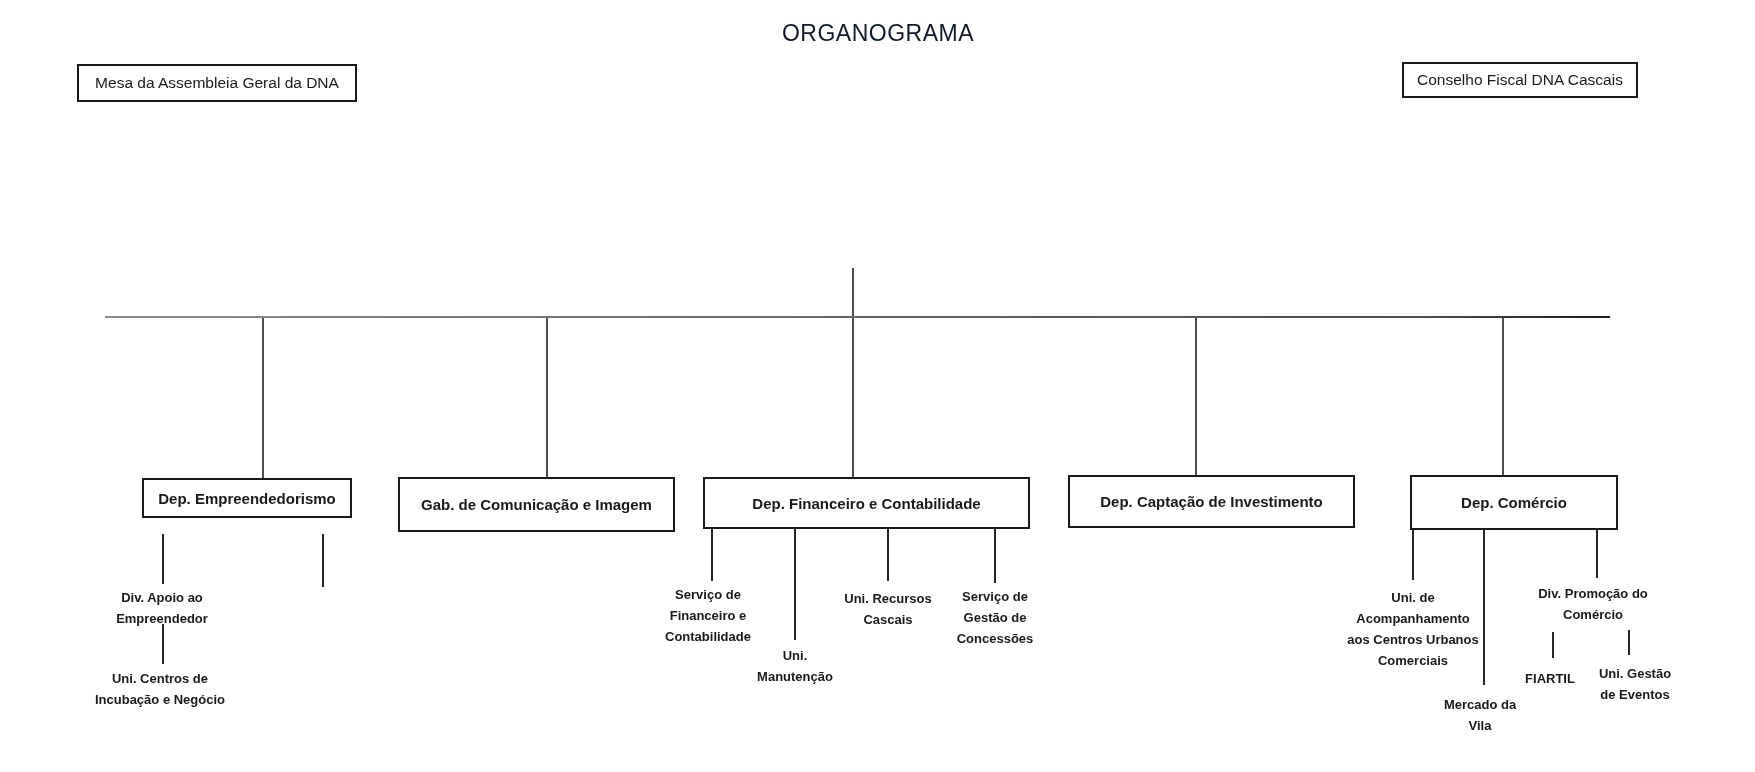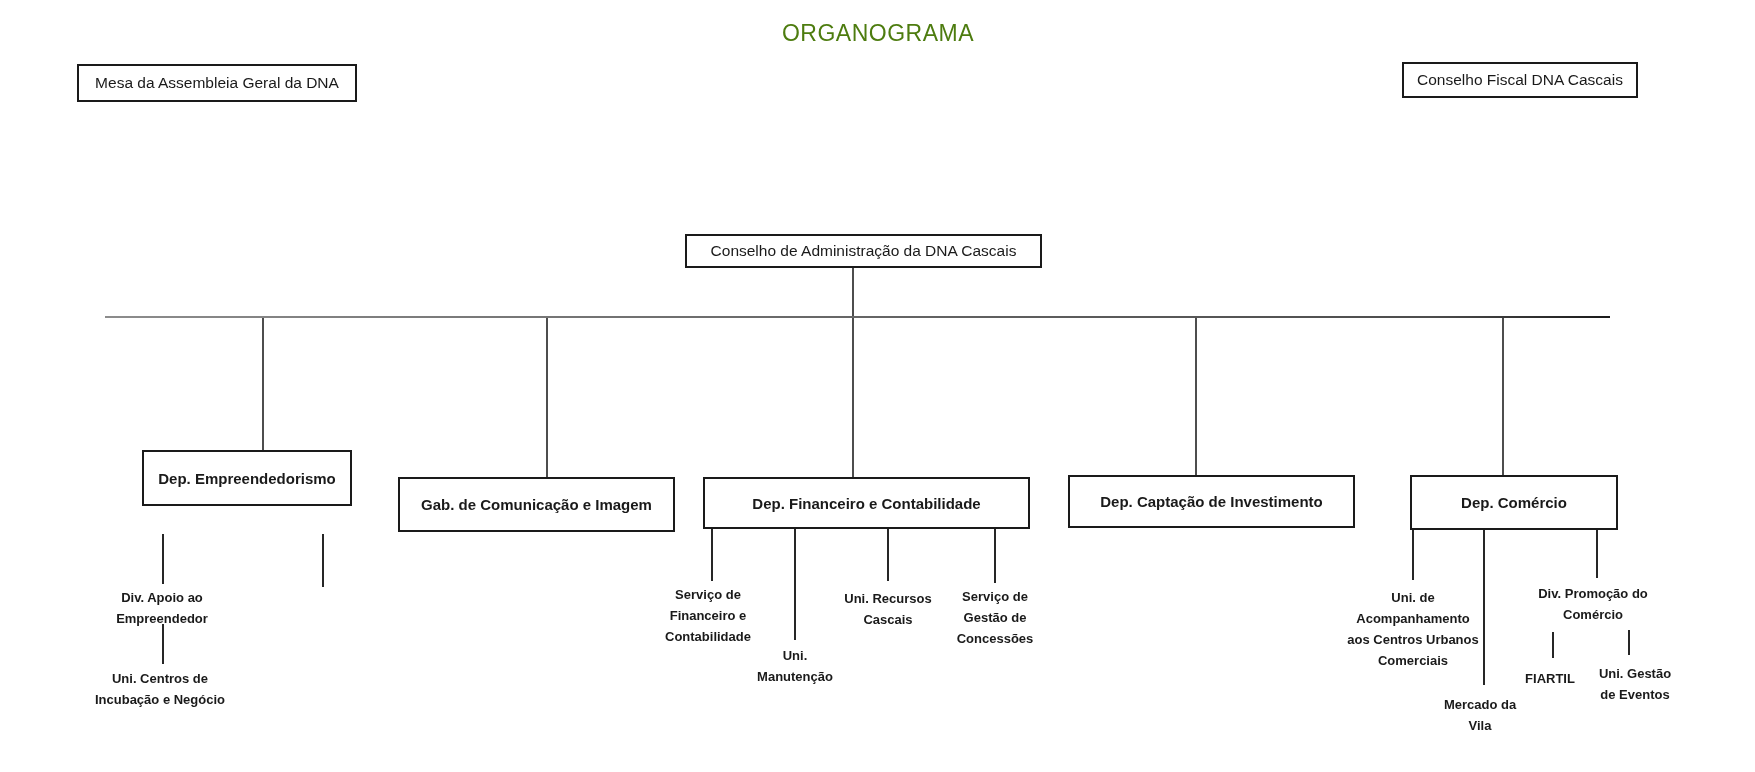--- a/index.html
+++ b/index.html
@@ -10,21 +10,21 @@
     background: #ffffff;
     font-family: "Liberation Sans", "DejaVu Sans", sans-serif;
     color: #1a1a1a;
     overflow: hidden;
   }
   .abs { position: absolute; box-sizing: border-box; }
   .title {
     font-size: 23px;
     letter-spacing: 0.5px;
     text-align: center;
-    color: #4d7c0f;
+    color: #0f172a;
   }
   .box {
     border: 2px solid #1a1a1a;
     display: flex;
     align-items: center;
     justify-content: center;
     text-align: center;
     font-size: 15.5px;
     background: #ffffff;
   }
@@ -50,33 +50,32 @@
 </head>
 <body>
 
 <div id="stage">
 
   <div class="abs title" style="left:698px; top:20px; width:360px;">ORGANOGRAMA</div>
 
   <div class="abs box" style="left:1402px; top:62px; width:236px; height:36px;">Conselho Fiscal DNA Cascais</div>
   <div class="abs box" style="left:77px; top:64px; width:280px; height:38px;">Mesa da Assembleia Geral da DNA</div>
 
-  <div class="abs box" style="left:685px; top:234px; width:357px; height:34px;">Conselho de Administração da DNA Cascais</div>
 
   <div class="abs vline" style="left:852px; top:268px; height:48px;"></div>
 
   <div class="abs hbar" style="left:105px; top:316px; width:1505px;"></div>
 
   <div class="abs vline" style="left:262px; top:318px; height:160px;"></div>
   <div class="abs vline" style="left:546px; top:318px; height:159px;"></div>
   <div class="abs vline" style="left:852px; top:318px; height:159px;"></div>
   <div class="abs vline" style="left:1195px; top:318px; height:157px;"></div>
   <div class="abs vline" style="left:1502px; top:318px; height:157px;"></div>
 
-  <div class="abs box dept" style="left:142px; top:450px; width:210px; height:56px;">Dep. Empreendedorismo</div>
+  <div class="abs box dept" style="left:142px; top:478px; width:210px; height:40px;">Dep. Empreendedorismo</div>
   <div class="abs box dept" style="left:398px; top:477px; width:277px; height:55px;">Gab. de Comunicação e Imagem</div>
   <div class="abs box dept" style="left:703px; top:477px; width:327px; height:52px;">Dep. Financeiro e Contabilidade</div>
   <div class="abs box dept" style="left:1410px; top:475px; width:208px; height:55px;">Dep. Comércio</div>
   <div class="abs box dept" style="left:1068px; top:475px; width:287px; height:53px;">Dep. Captação de Investimento</div>
 
   <div class="abs vline2" style="left:162px; top:534px; height:50px;"></div>
   <div class="abs vline2" style="left:322px; top:534px; height:53px;"></div>
   <div class="abs vline2" style="left:162px; top:624px; height:40px;"></div>
 
   <div class="abs unit" style="left:82px; top:587px; width:160px;">Div. Apoio ao

